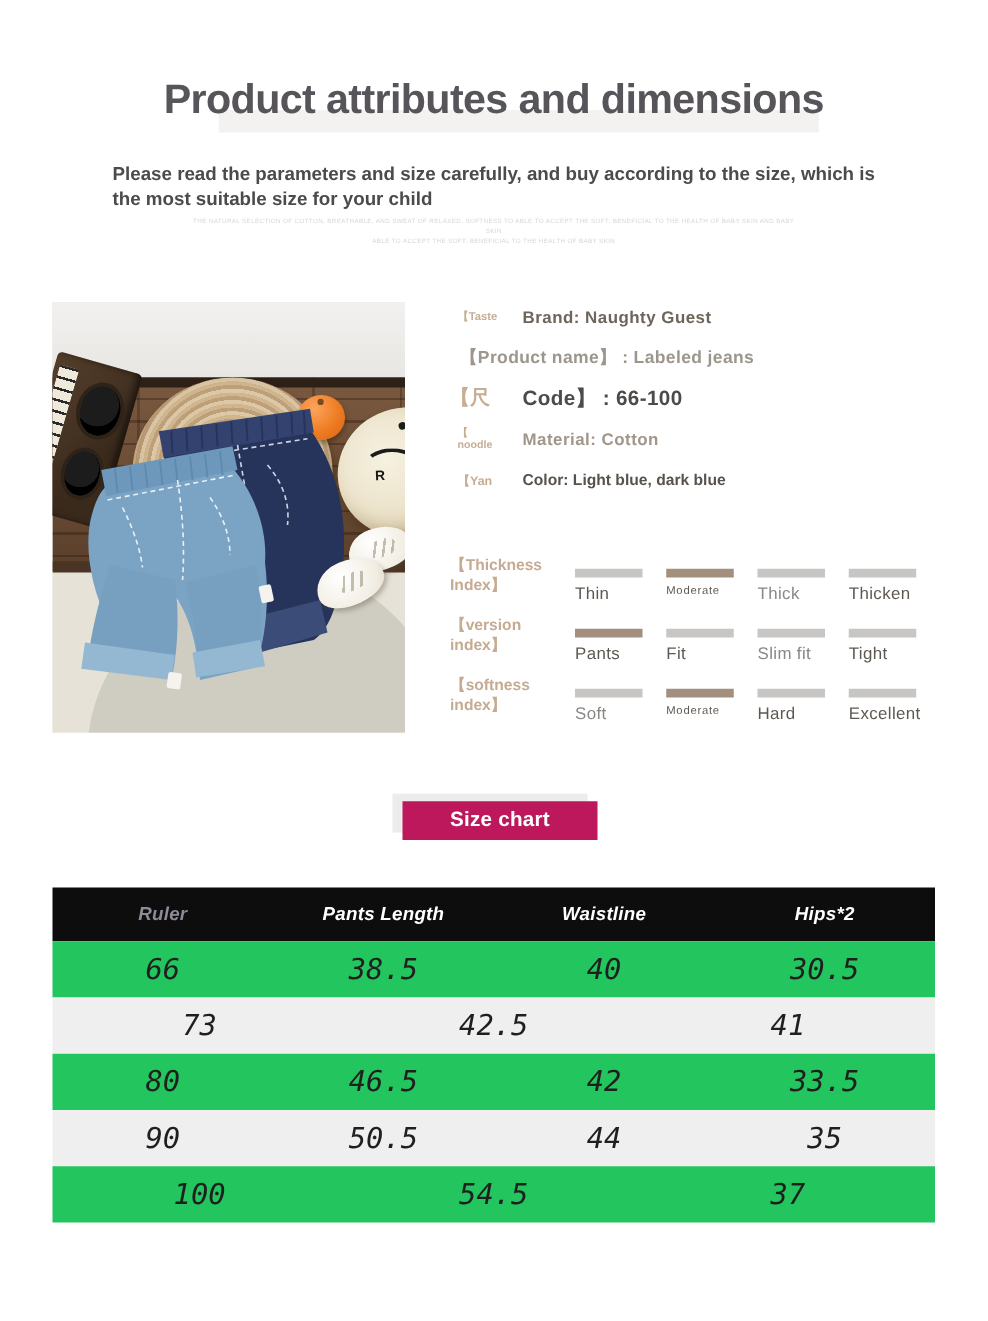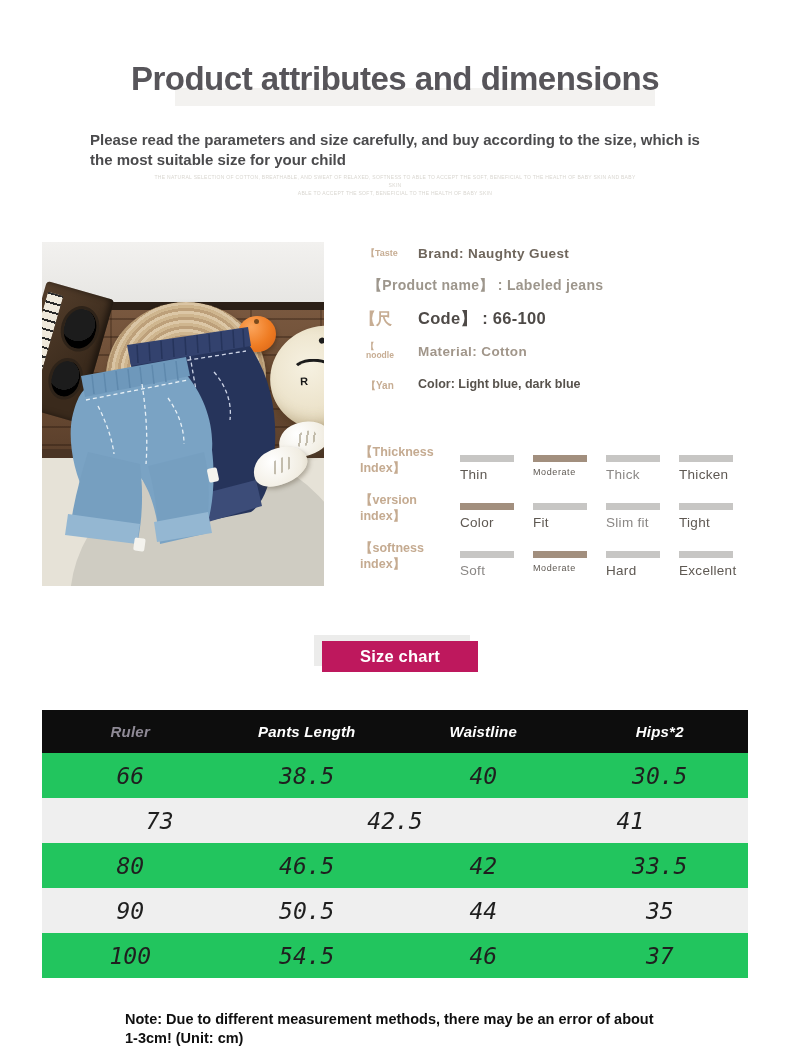--- a/index.html
+++ b/index.html
@@ -253,21 +253,21 @@
           <div class="idx-bar"></div>
           <div class="idx-name">Thicken</div>
         </div>
       </div>
     </div>
     <div class="idx-row ir1">
       <div class="idx-label">【version index】</div>
       <div class="idx-opts">
         <div class="idx-cell">
           <div class="idx-bar selected"></div>
-          <div class="idx-name">Color</div>
+          <div class="idx-name">Pants</div>
         </div>
         <div class="idx-cell">
           <div class="idx-bar"></div>
           <div class="idx-name">Fit</div>
         </div>
         <div class="idx-cell">
           <div class="idx-bar"></div>
           <div class="idx-name dim">Slim fit</div>
         </div>
         <div class="idx-cell">
@@ -328,20 +328,18 @@
     </div>
     <div class="t-row alt">
       <div class="t-cell">90</div>
       <div class="t-cell">50.5</div>
       <div class="t-cell">44</div>
       <div class="t-cell">35</div>
     </div>
     <div class="t-row">
       <div class="t-cell">100</div>
       <div class="t-cell">54.5</div>
-      <div class="t-cell">46</div>
       <div class="t-cell">37</div>
     </div>
   </div>
 
-  <div class="note">Note: Due to different measurement methods, there may be an error of about 1-3cm! (Unit: cm)</div>
 
 </div>
 
 </body></html>

